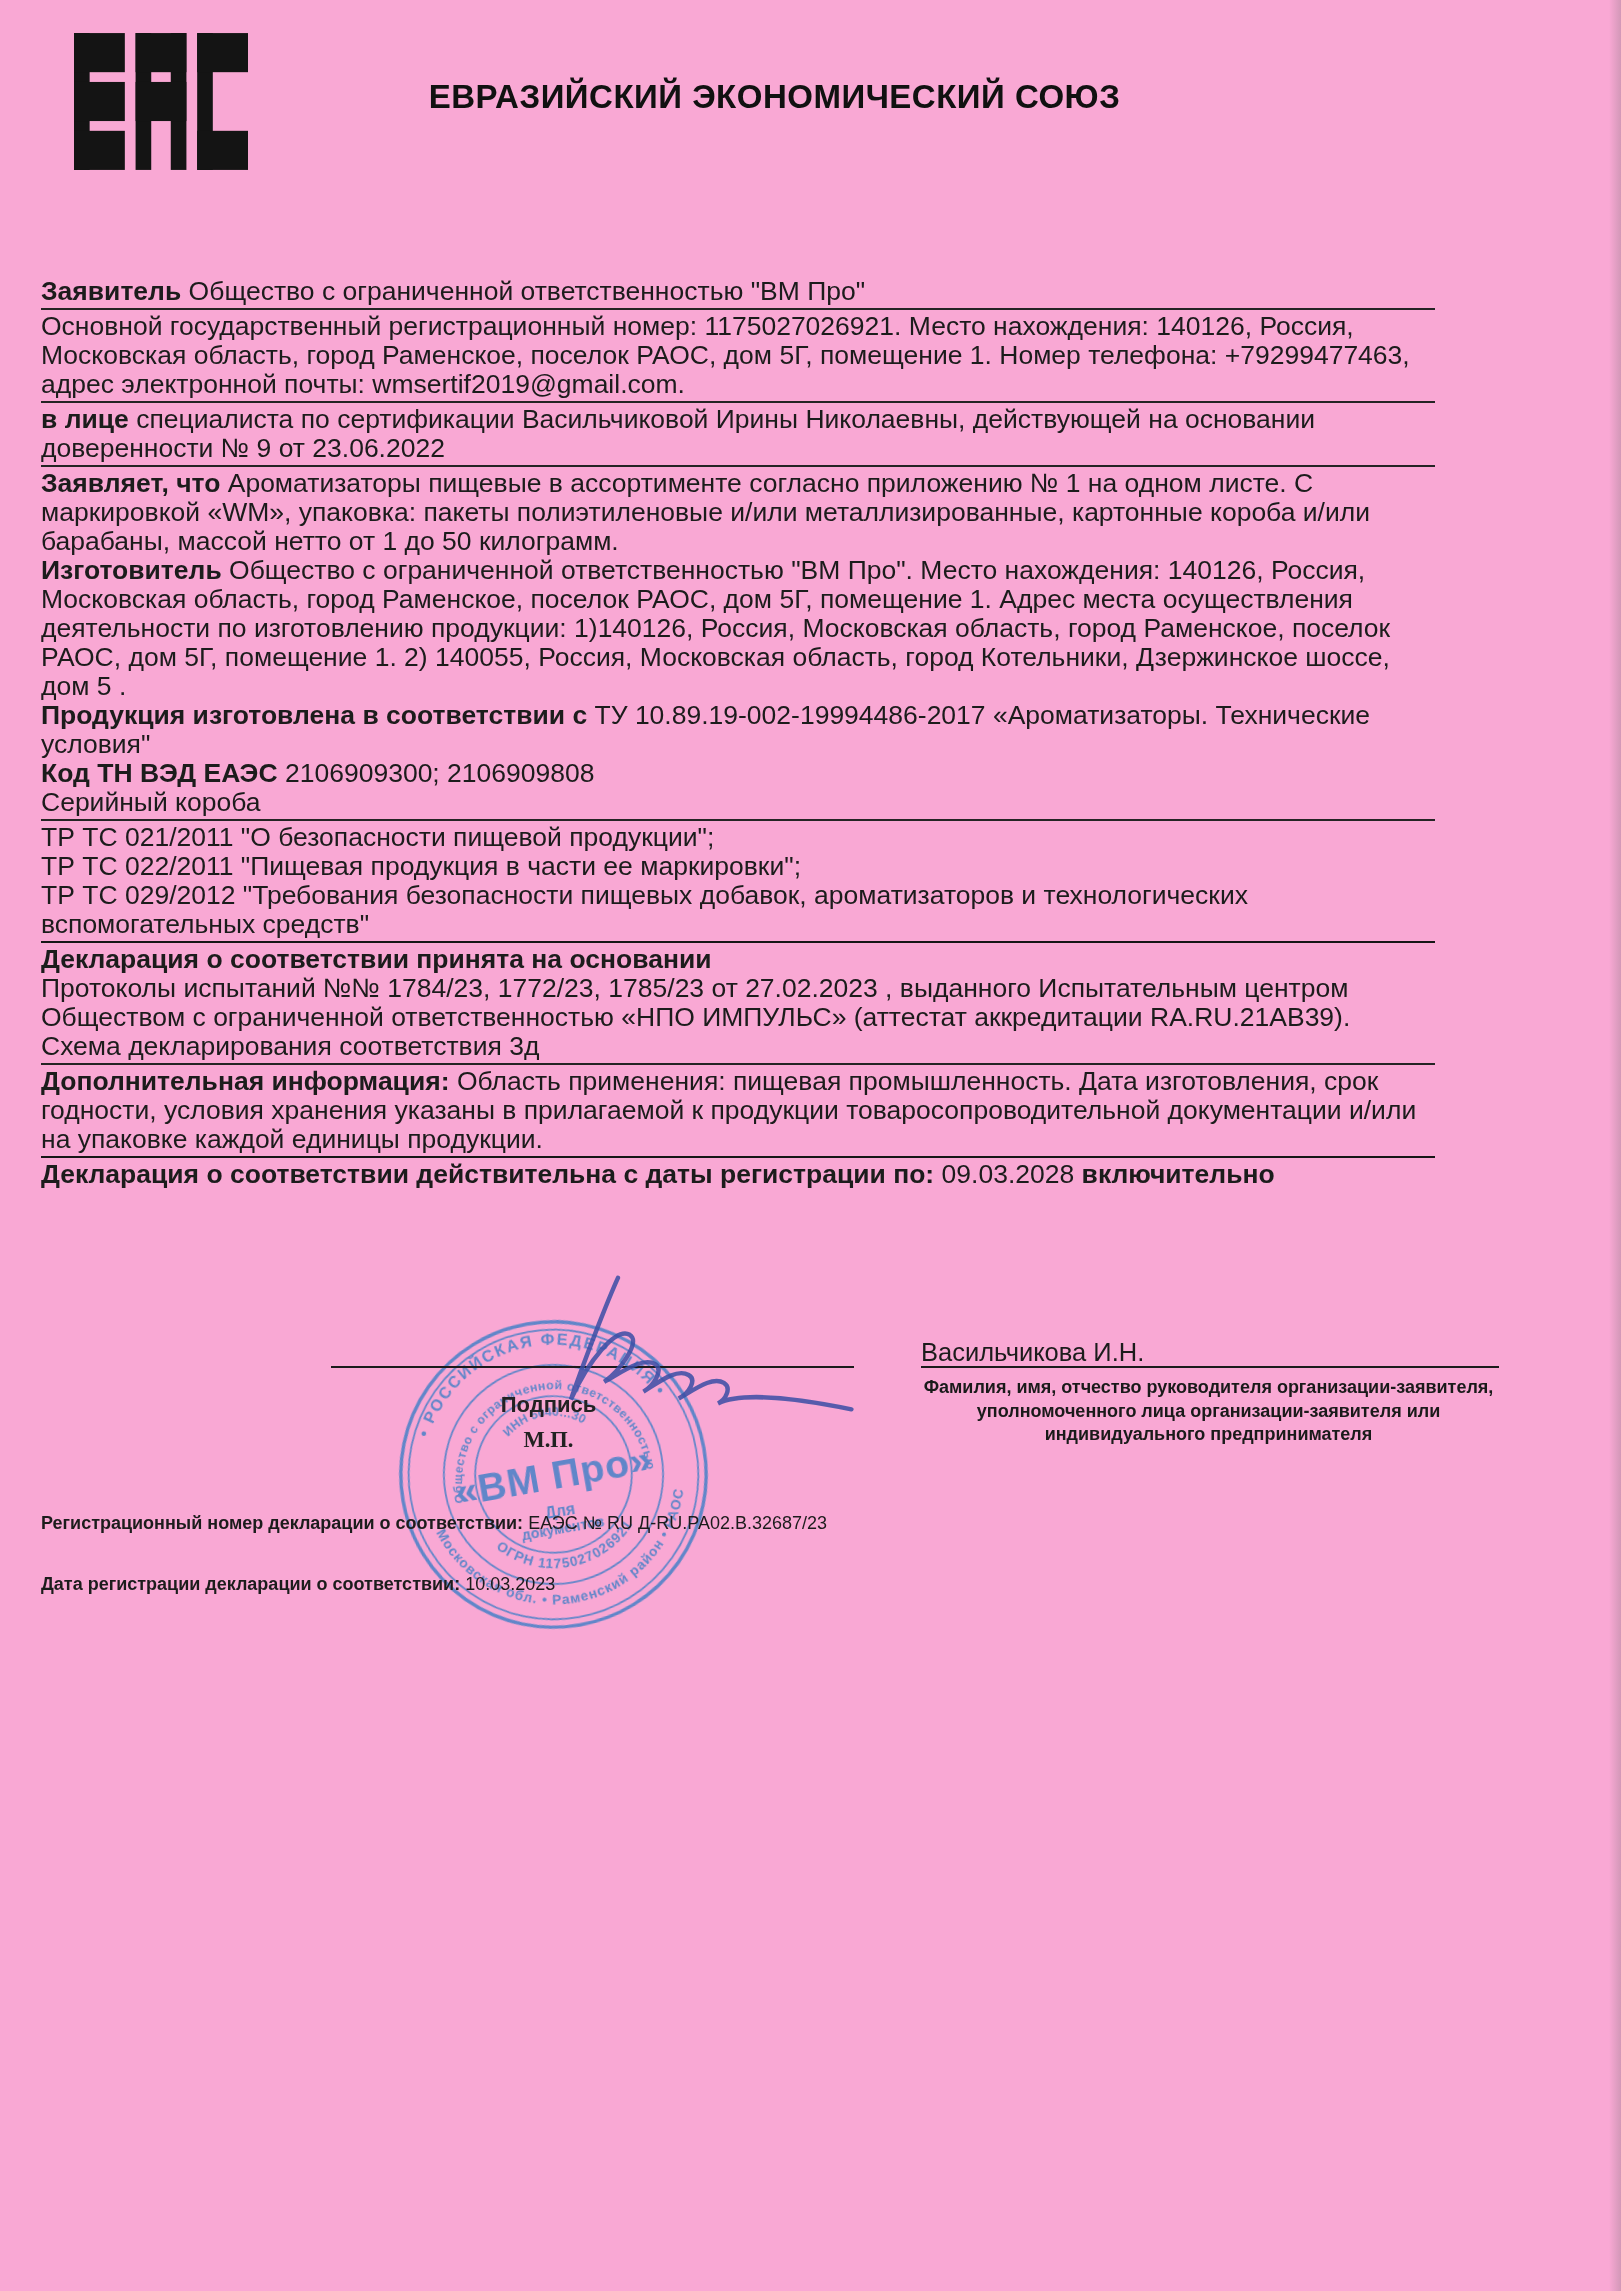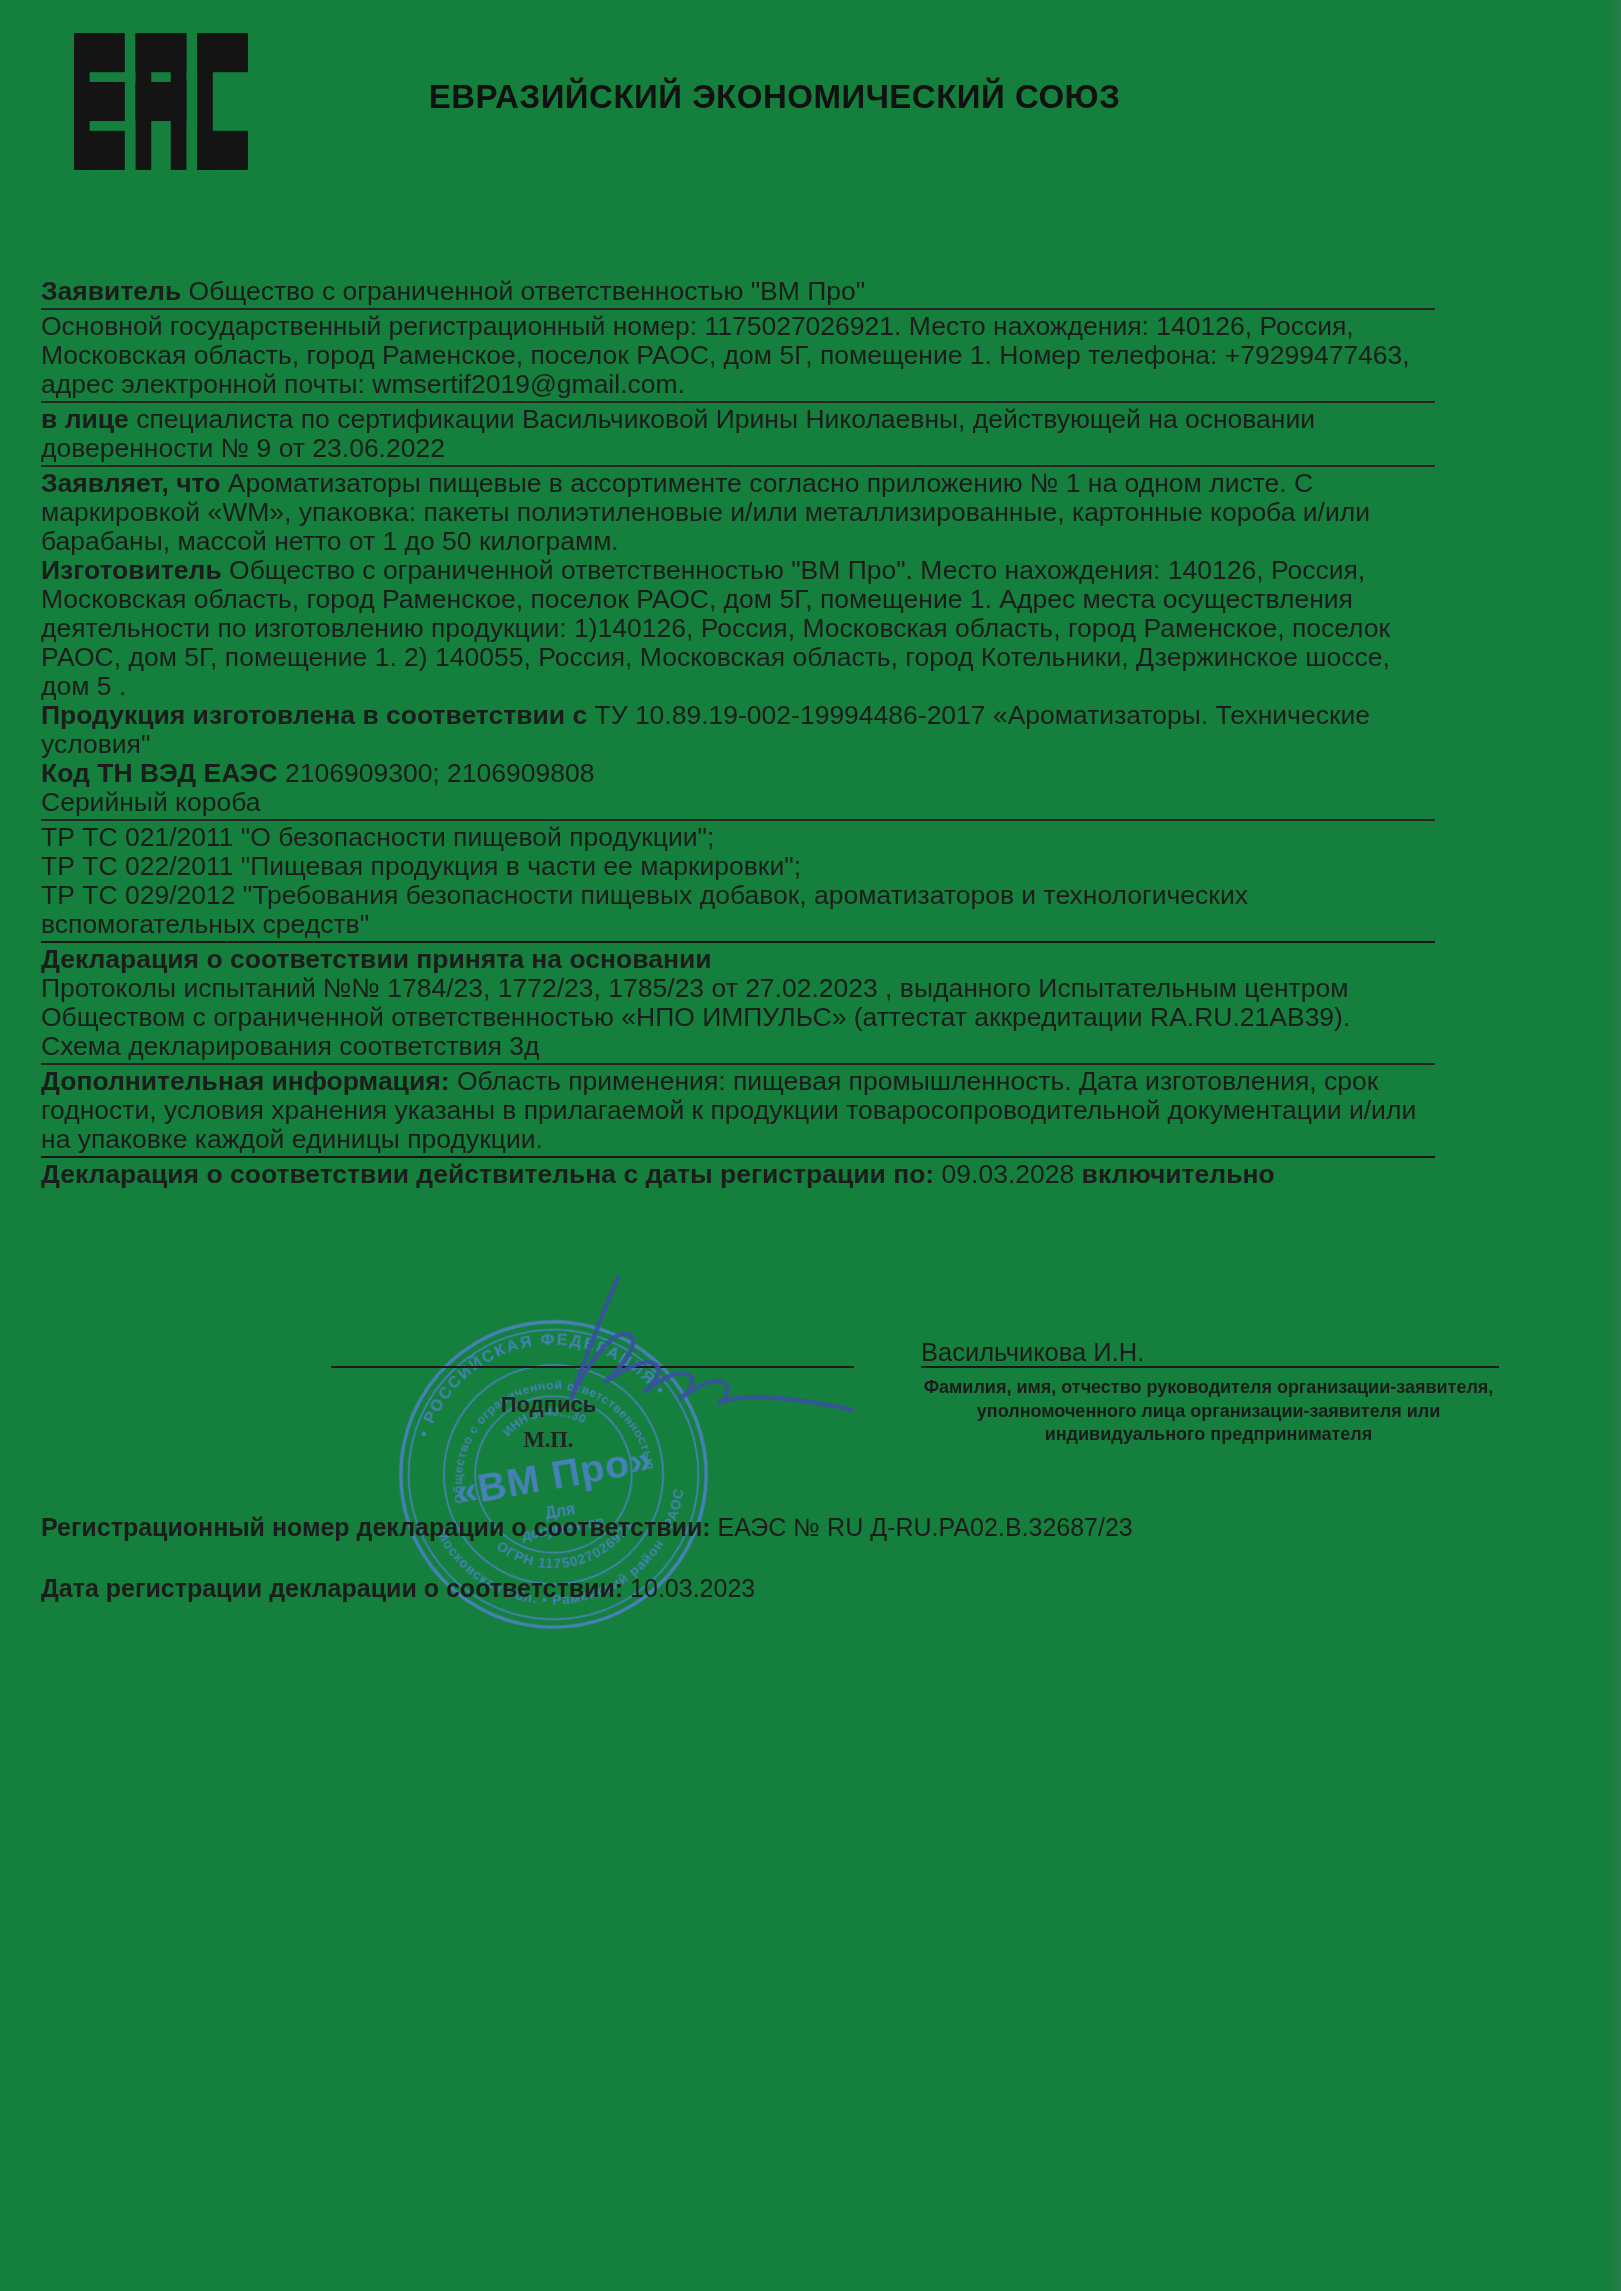--- a/index.html
+++ b/index.html
@@ -1,18 +1,18 @@
 <!DOCTYPE html>
 <html><head>
 <meta charset="utf-8">
 <style>
   html,body{margin:0;padding:0;background:#e8e8e8;}
   .page{
     position:relative;width:1621px;height:2292px;margin:0 auto;
-    background:#15803d;overflow:hidden;
+    background:#f9a8d4;overflow:hidden;
     font-family:"Liberation Sans", sans-serif;color:#1c1c1c;
   }
   .edge-shadow{position:absolute;right:0;top:0;width:11.8px;height:100%;
     background:linear-gradient(to left, rgba(110,110,110,.28), rgba(110,110,110,0));}
   
   .eac{position:absolute;left:74px;top:33px;}
   
   .title{position:absolute;left:157px;top:76px;width:1235px;text-align:center;
     font-weight:bold;font-size:33px;line-height:42px;letter-spacing:0.5px;color:#111;}
   
@@ -28,21 +28,21 @@
   .sig-name{position:absolute;left:921px;top:1338px;width:564px;text-align:left;font-size:25.5px;}
   .sig-caption{position:absolute;left:907px;top:1376px;width:603px;text-align:center;
     font-size:18px;line-height:23.5px;font-weight:bold;color:#1a1a1a;}
   .lbl-podpis{position:absolute;left:470px;top:1392px;width:157px;text-align:center;
     font-size:22px;font-weight:bold;color:#222;}
   .lbl-mp{position:absolute;left:470px;top:1427px;width:157px;text-align:center;
     font-family:"Liberation Serif", serif;font-size:22.5px;font-weight:bold;color:#222;}
   
   .stamp{position:absolute;left:392px;top:1313px;width:323px;height:323px;z-index:0;}
   .signature{position:absolute;left:461px;top:1266px;width:412px;height:165px;z-index:2;}
-  .regrow{position:absolute;left:41px;width:1394px;font-size:25px;z-index:3;}
+  .regrow{position:absolute;left:41px;width:1394px;font-size:18px;z-index:3;}
   .row1{top:1513px;}
   .row2{top:1574px;}
   .bodytext, .sig-name, .sig-caption, .lbl-podpis, .lbl-mp{z-index:3;}
   .bodytext{z-index:3;position:absolute;}
 </style>
 </head>
 <body>
 
 <div class="page">
 

